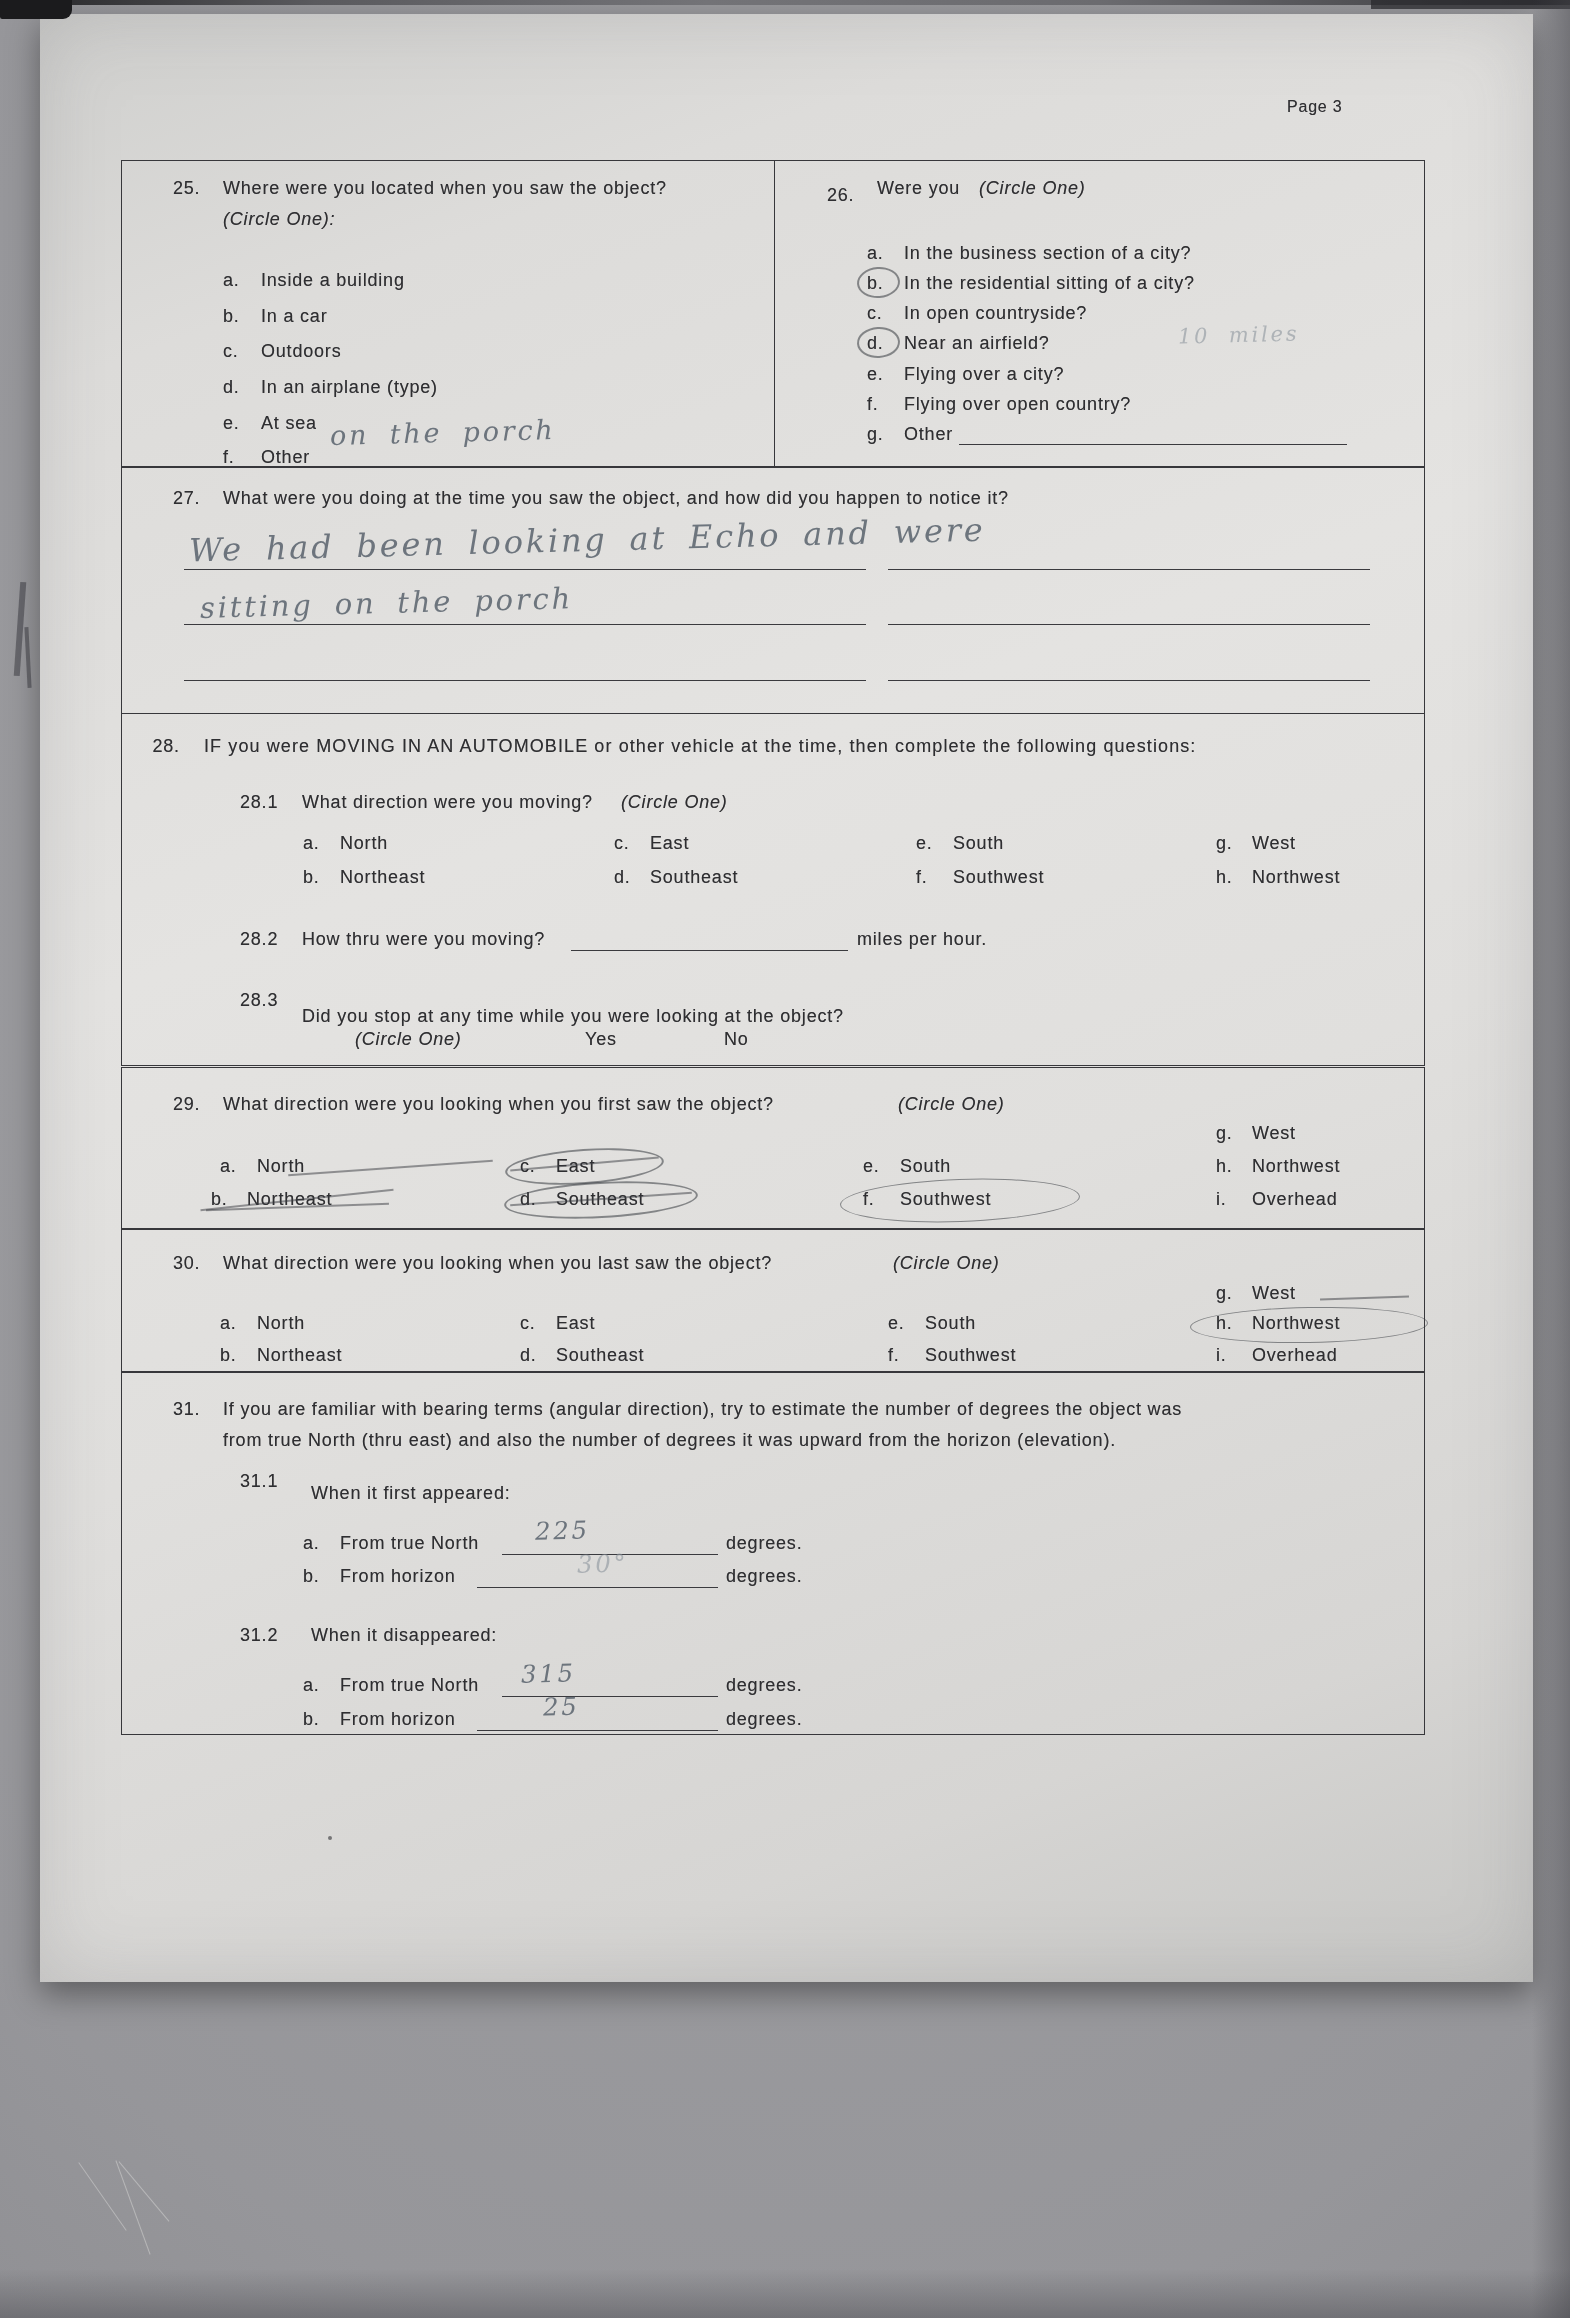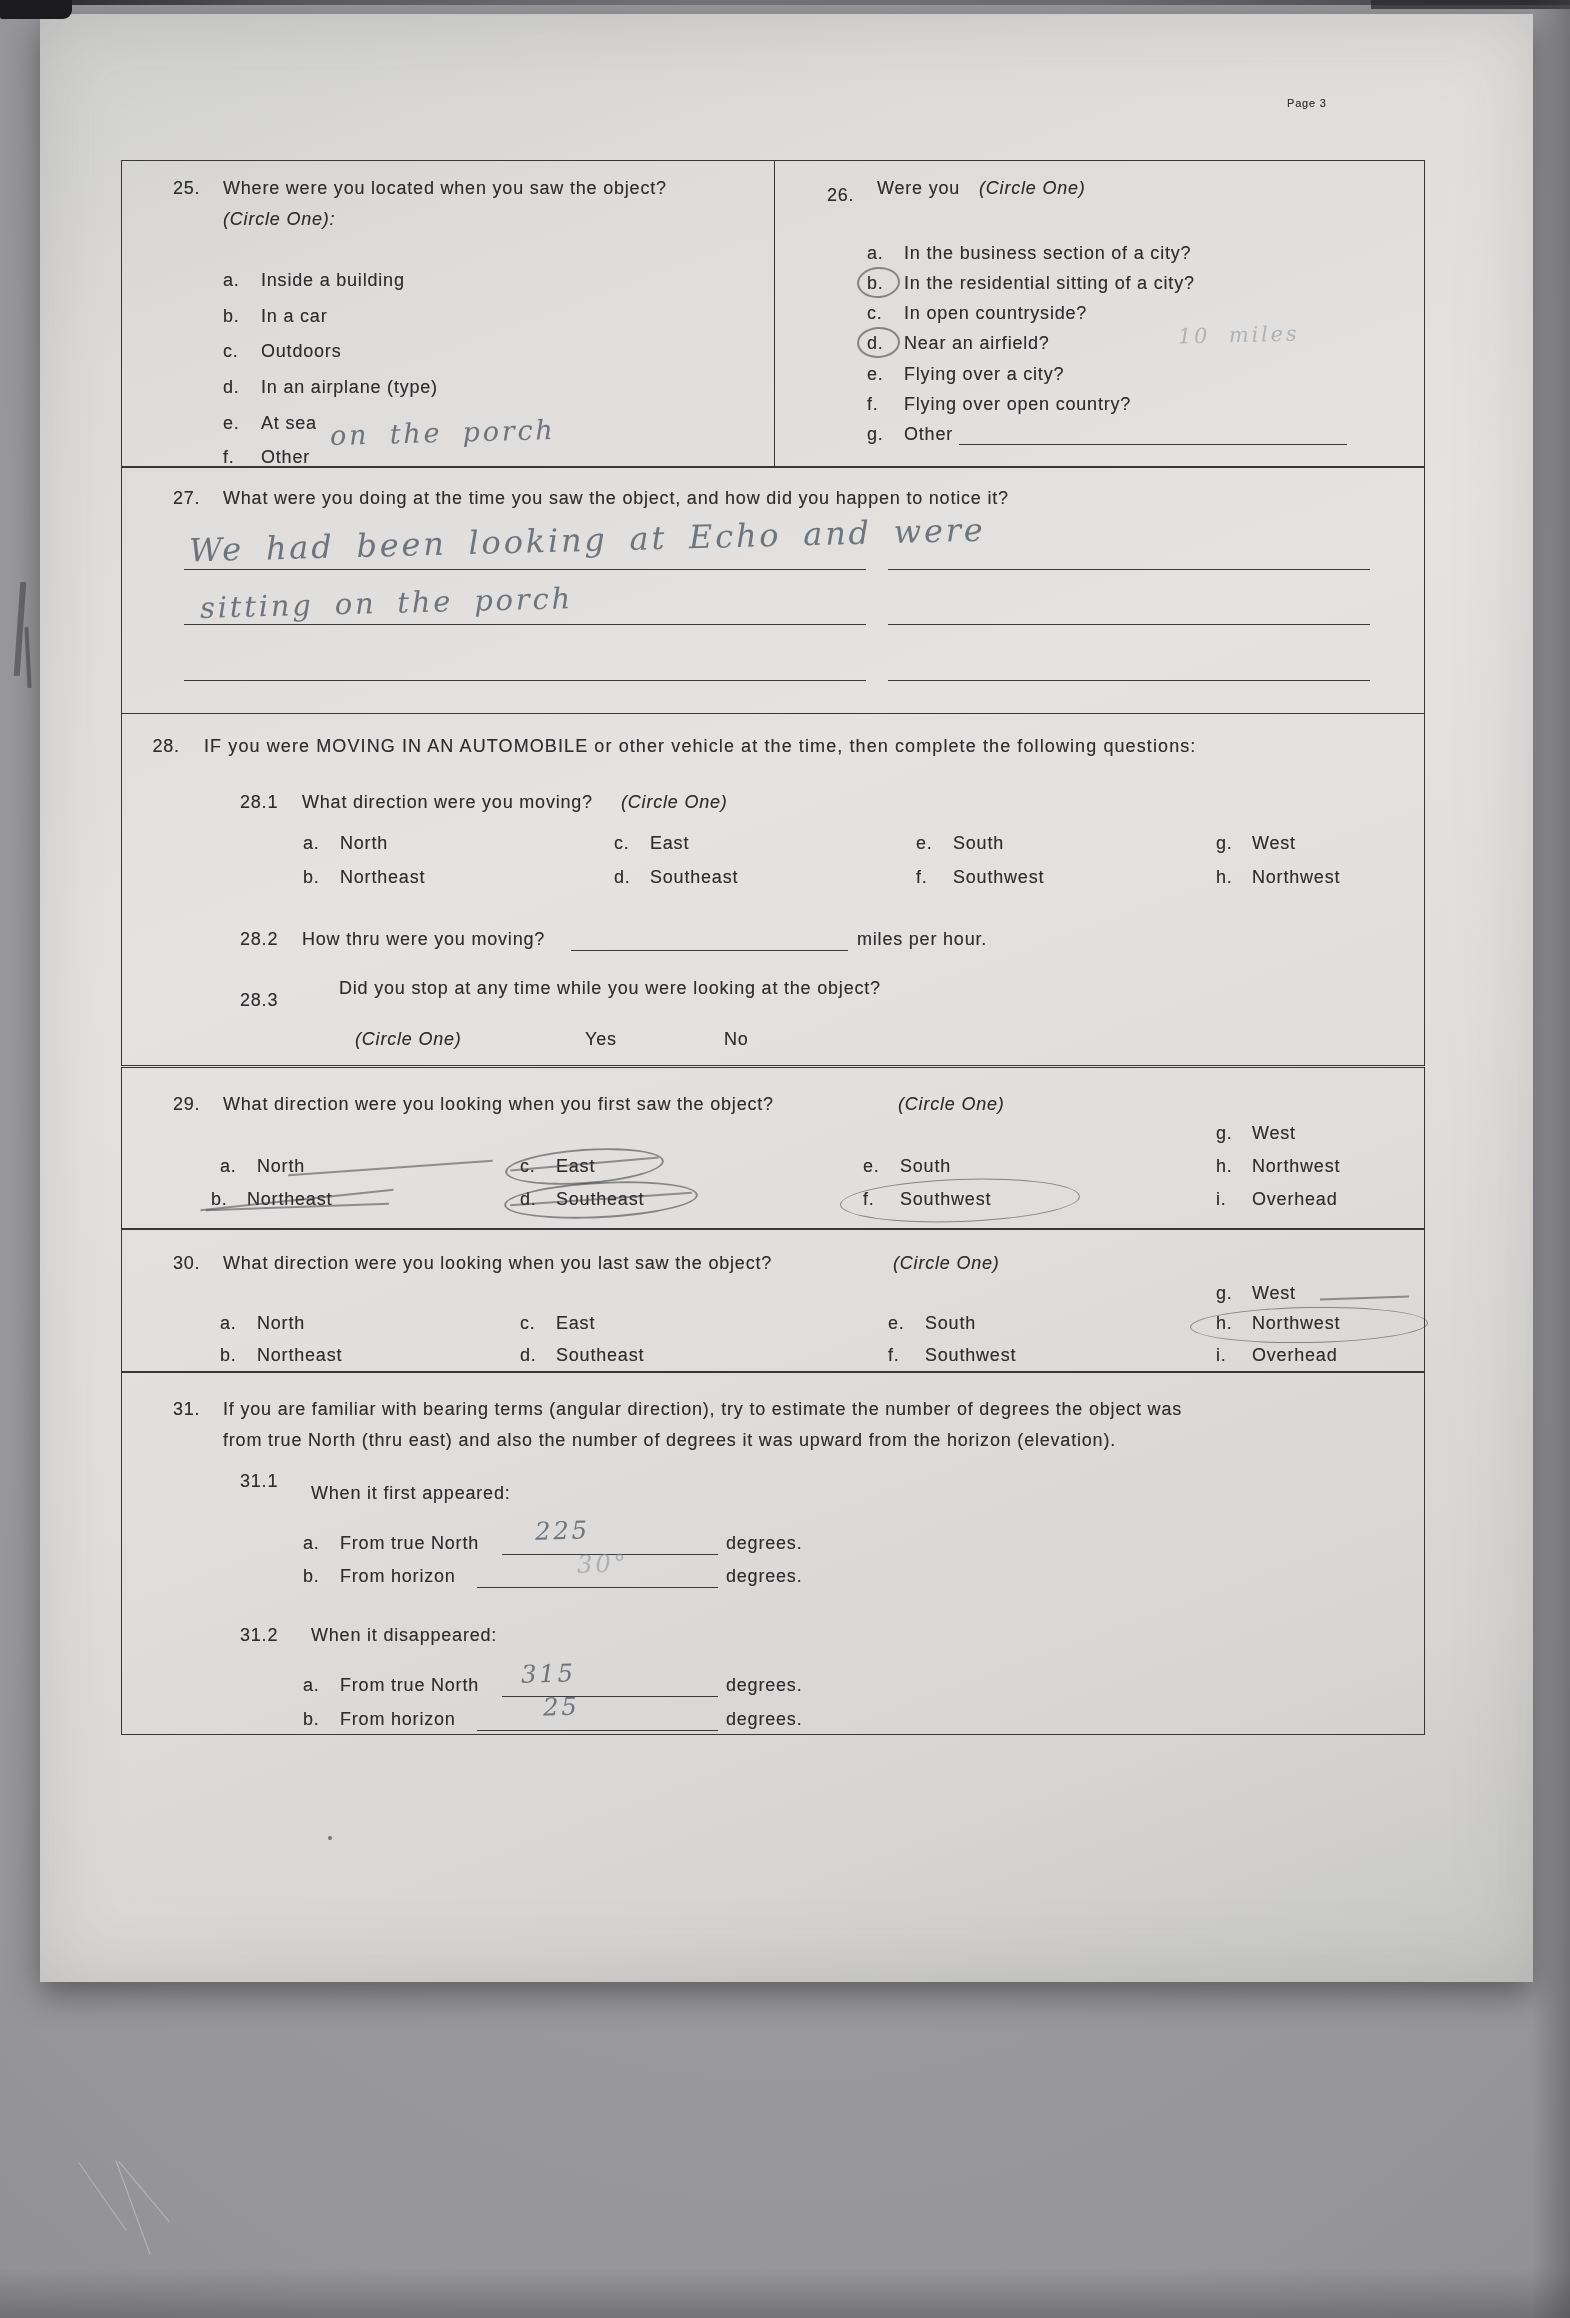--- a/index.html
+++ b/index.html
@@ -5,21 +5,21 @@
   html,body{margin:0;padding:0;background:#6f6f73;}
   .photo{position:relative;width:1571px;height:2319px;overflow:hidden;
     background:radial-gradient(140% 120% at 50% 42%, #a0a0a3 0%, #96969a 50%, #858589 82%, #737377 100%);
     font-family:"Liberation Sans", sans-serif;}
   .paper{position:absolute;left:40px;top:14.4px;width:1493px;height:1968px;
     background:linear-gradient(160deg,#cfcfcd 0%,#dddcda 15%,#e4e3e1 40%,#e0dfdd 60%,#d6d5d3 85%,#c6c6c4 100%);
     box-shadow:0 12.2px 30.5px rgba(0,0,0,0.38), inset 0 0 78px rgba(125,125,130,0.28);}
   .t{position:absolute;color:#2e2e31;font-size:18px;line-height:1.2;white-space:nowrap;
      letter-spacing:0.8px;text-shadow:0 0 0.6px rgba(46,46,49,0.45);}
   .it{font-style:italic;}
-  .sm{font-size:11px;}
+  .sm{font-size:16px;}
   .box{position:absolute;left:0;width:1304px;border:1.7px solid #37373b;box-sizing:border-box;}
   .form{position:absolute;left:81px;top:146px;width:1304px;height:1578px;}
   .vdiv{position:absolute;left:652px;top:0;height:100%;width:0;border-left:1.7px solid #37373b;}
   .ul{position:absolute;height:0;border-bottom:1.1px solid #3a3a3e;}
   .hw{position:absolute;font-family:"DejaVu Serif", serif;font-style:italic;white-space:nowrap;
       color:rgba(88,98,108,0.85);transform:rotate(-1.5deg);letter-spacing:2.8px;word-spacing:9px;}
   .hw.faint{color:rgba(140,148,156,0.6);}
   .mark{position:absolute;border:2.2px solid rgba(55,58,63,0.55);border-radius:50%;background:transparent;}
   .strike{position:absolute;height:0;border-top:2.2px solid rgba(55,58,63,0.5);}
   
@@ -137,21 +137,21 @@
         <span class="t" style="left:1130px;top:119px;">West</span>
         <span class="t" style="left:1094px;top:153px;">h.</span>
         <span class="t" style="left:1130px;top:153px;">Northwest</span>
 
         <span class="t" style="left:118px;top:215px;">28.2</span>
         <span class="t" style="left:180px;top:215px;">How thru were you moving?</span>
         <div class="ul" style="left:449px;top:236px;width:277px;"></div>
         <span class="t" style="left:735px;top:215px;">miles per hour.</span>
 
         <span class="t" style="left:118px;top:276px;">28.3</span>
-        <span class="t" style="left:180px;top:264px;margin-left:37px;">Did you stop at any time while you were looking at the object?</span>
+        <span class="t" style="left:180px;top:292px;">Did you stop at any time while you were looking at the object?</span>
         <span class="t it" style="left:233px;top:315px;">(Circle One)</span>
         <span class="t" style="left:463px;top:315px;">Yes</span>
         <span class="t" style="left:602px;top:315px;">No</span>
       </div>
 
       <div class="box" style="top:907px;height:162px;">
         <span class="t" style="left:51px;top:25.5px;">29.</span>
         <span class="t" style="left:101px;top:25.5px;">What direction were you looking when you first saw the object?</span>
         <span class="t it" style="left:776px;top:25.5px;">(Circle One)</span>
 

